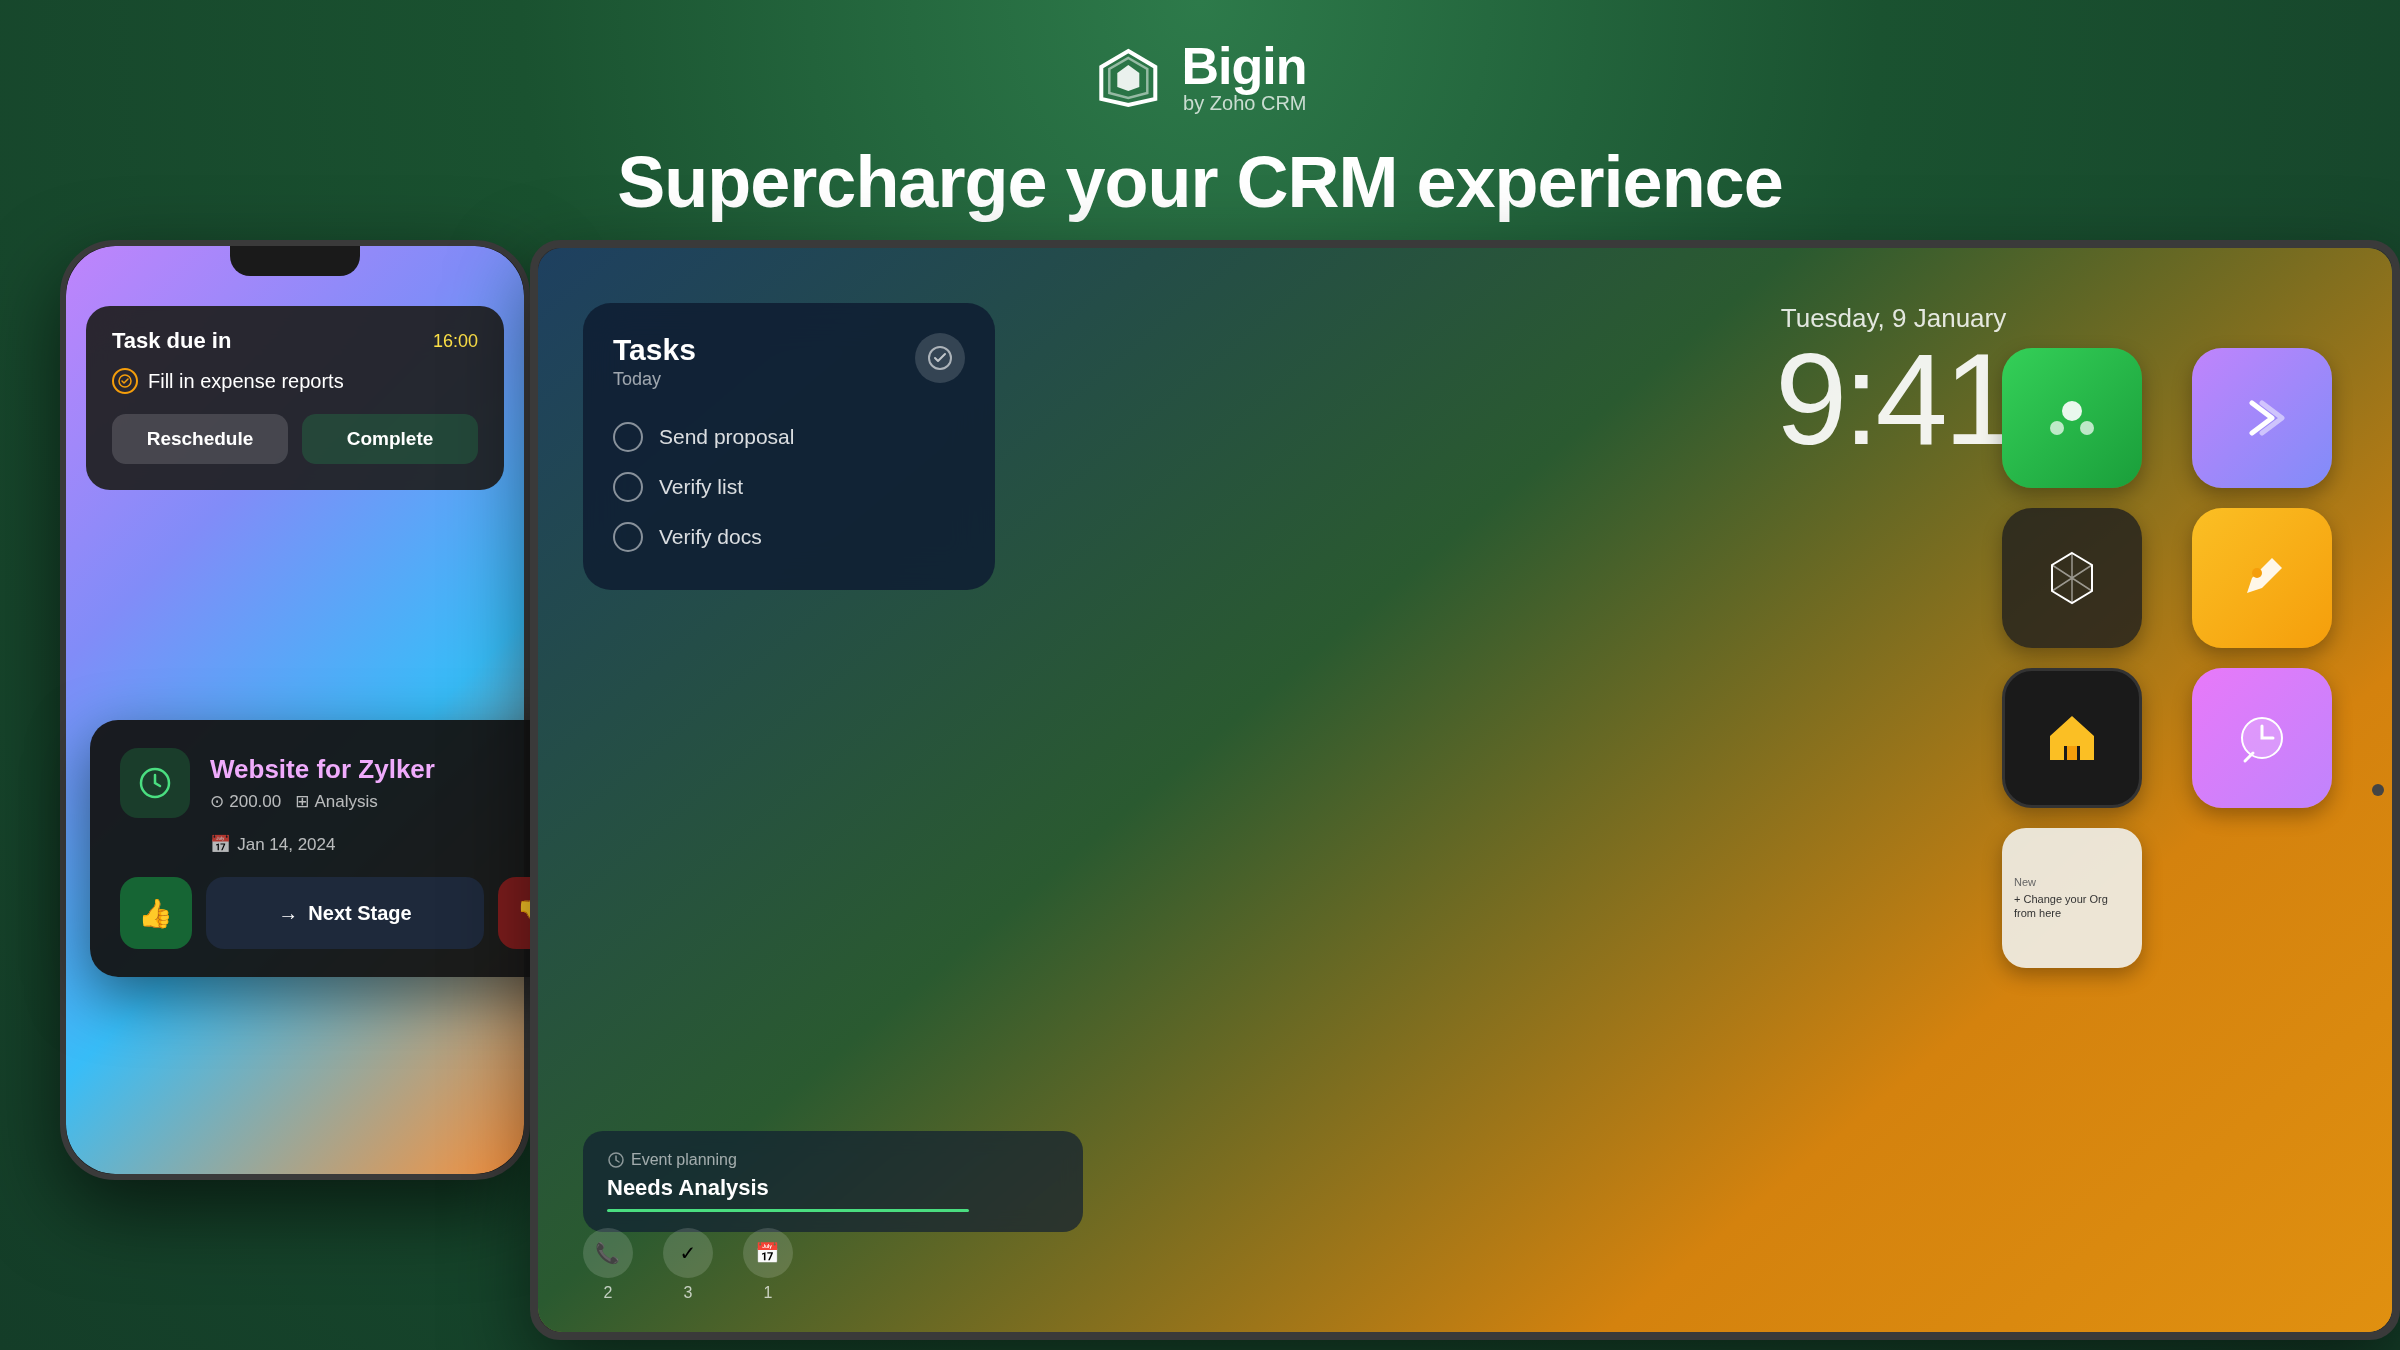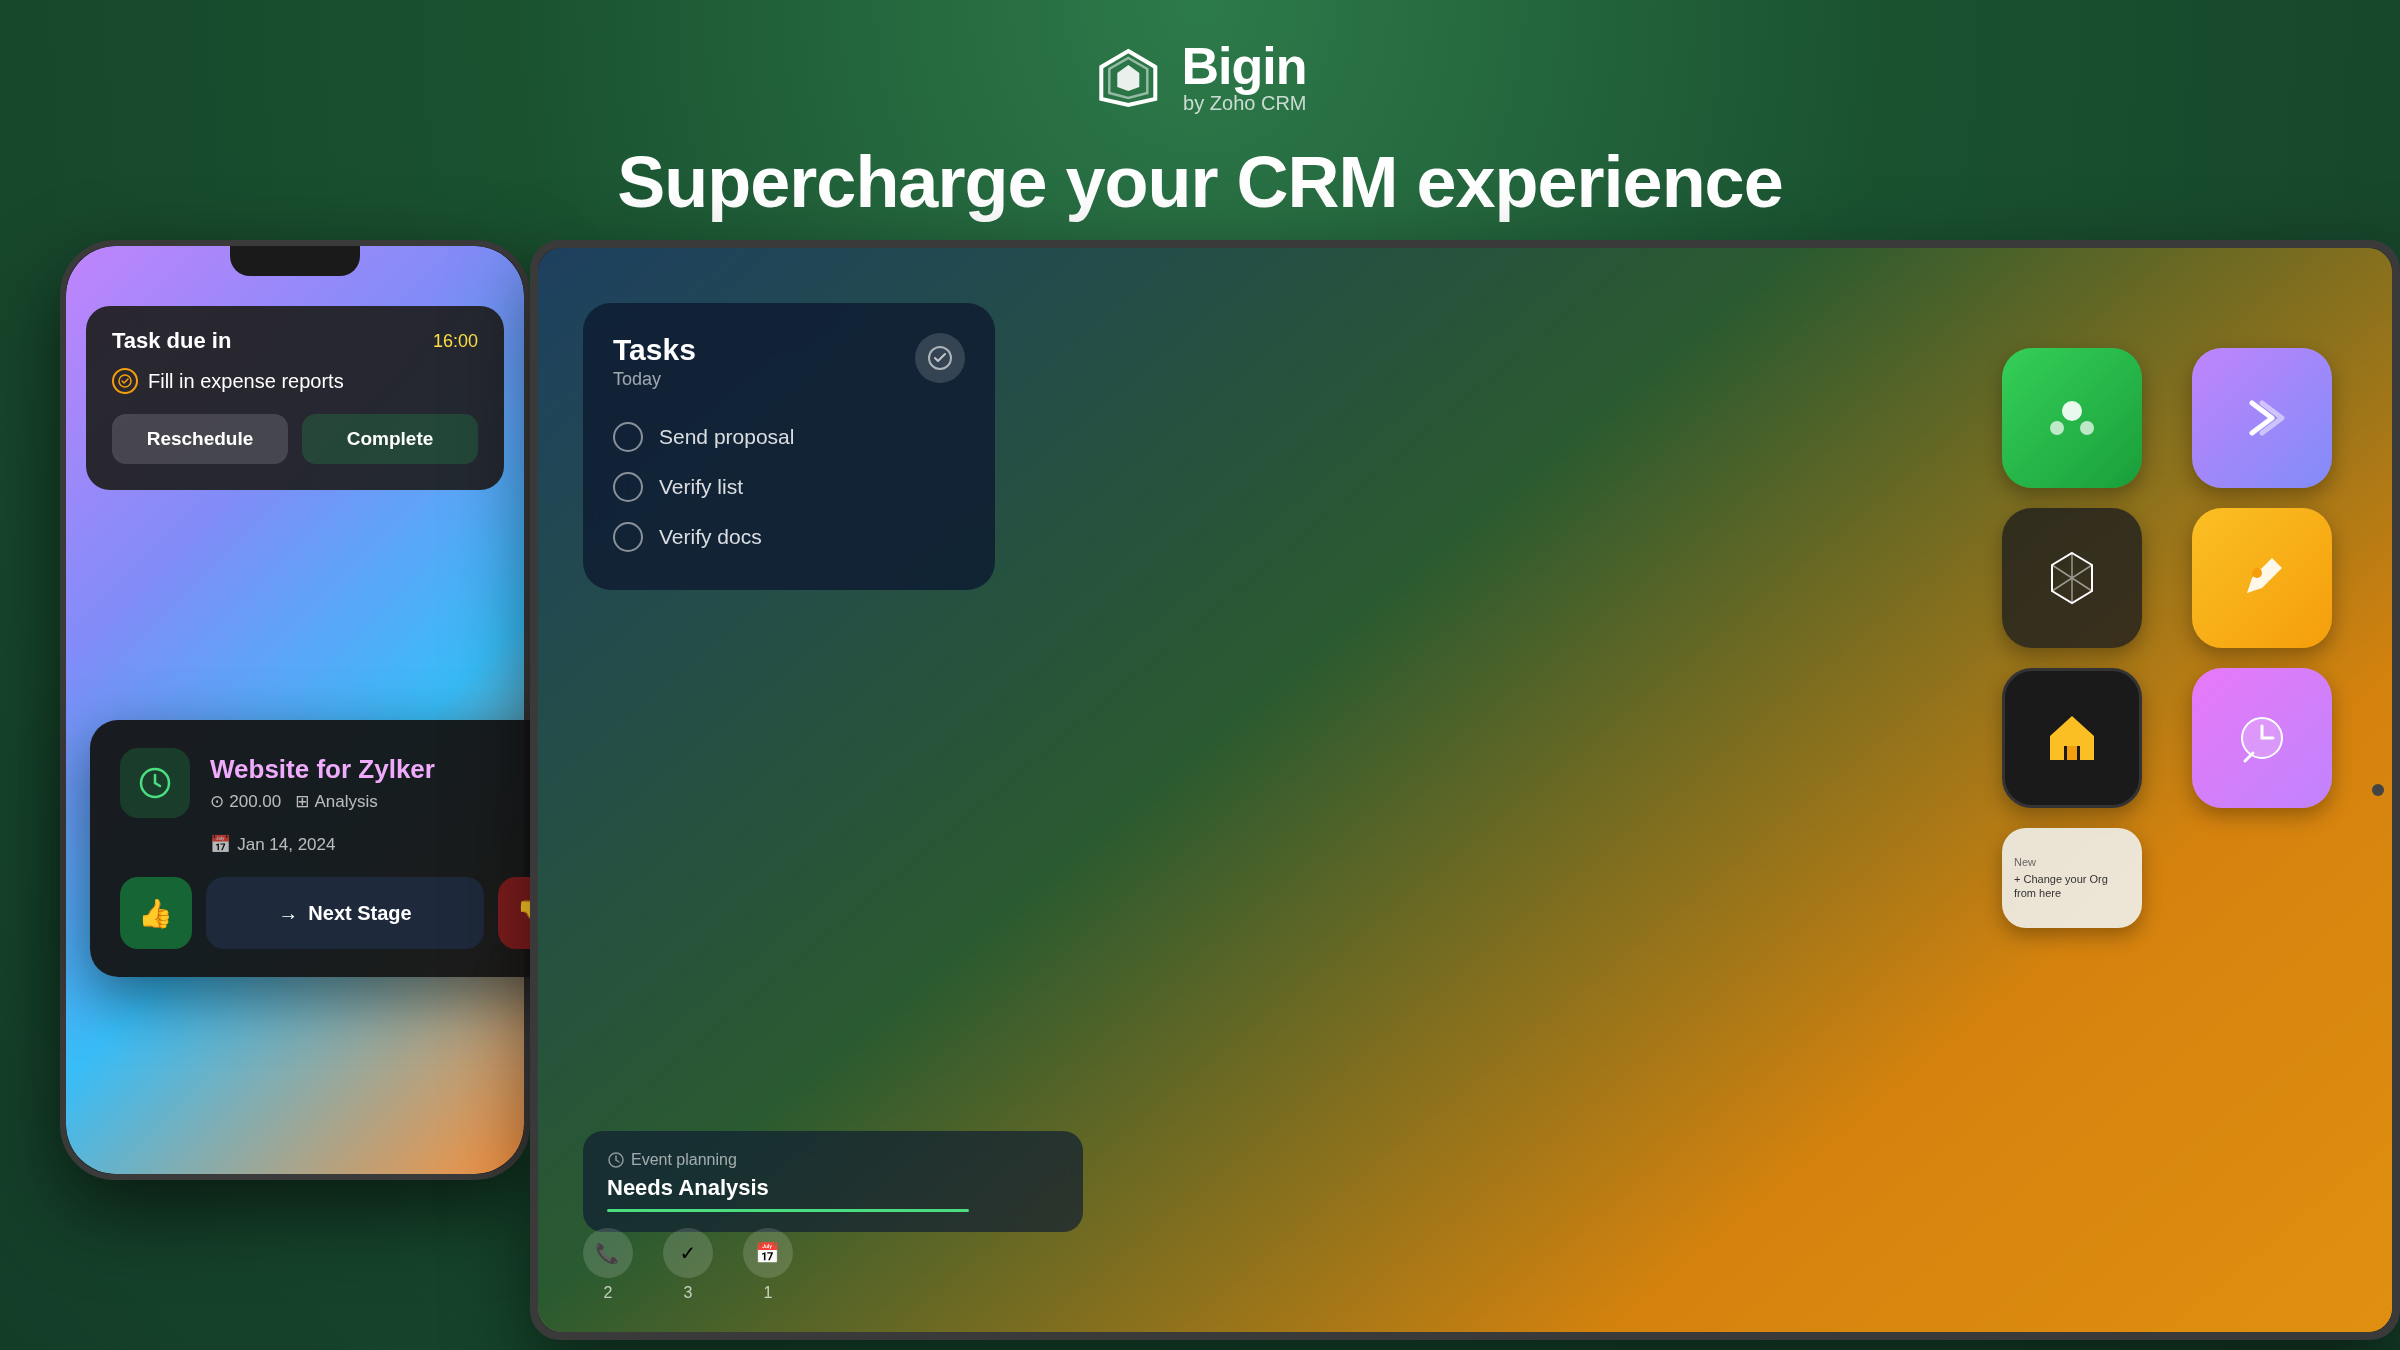--- a/index.html
+++ b/index.html
@@ -684,20 +684,24 @@
         <div class="activity-item">
           <div class="activity-icon">✓</div>
           <span class="activity-count">3</span>
         </div>
         <div class="activity-item">
           <div class="activity-icon">📅</div>
           <span class="activity-count">1</span>
         </div>
       </div>
 
+      <div class="datetime-display">
+        <div class="date-text">Tuesday, 9 January</div>
+        <div class="time-text">9:41</div>
+      </div>
 
       <div class="app-icons-grid">
 
         <div class="app-icon app-icon-classroom">
           <svg width="70" height="70" viewBox="0 0 70 70" fill="none">
             <circle cx="35" cy="28" r="10" fill="white" opacity="0.9"></circle>
             <circle cx="20" cy="45" r="7" fill="white" opacity="0.7"></circle>
             <circle cx="50" cy="45" r="7" fill="white" opacity="0.7"></circle>
           </svg>
         </div>
@@ -728,21 +732,21 @@
           </svg>
         </div>
         <div class="app-icon app-icon-timeinfo">
           <svg width="55" height="55" viewBox="0 0 55 55" fill="none">
             <circle cx="27" cy="27" r="20" fill="rgba(255,255,255,0.2)" stroke="white" stroke-width="2"></circle>
             <path d="M27 15 L27 27 L38 27" stroke="white" stroke-width="3" stroke-linecap="round"></path>
             <path d="M10 50 L18 42" stroke="white" stroke-width="3" stroke-linecap="round"></path>
           </svg>
         </div>
 
-        <div class="app-icon" style="background:rgba(240,240,235,0.9); border-radius:24px; width:140px; height:100px; padding:12px; font-size:12px; color:#333; align-items:flex-start; flex-direction:column; gap:4px;">
+        <div class="app-icon" style="background:rgba(240,240,235,0.9); border-radius:24px; width:140px; height:140px; padding:12px; font-size:12px; color:#333; align-items:flex-start; flex-direction:column; gap:4px;">
           <div style="font-size:11px; color:#666; font-weight:500;">New</div>
           <div style="font-size:11px; color:#333; line-height:1.3;">+ Change your Org from here</div>
         </div>
       </div>
 
     </div>
   </div>
 </div>
 
 </body></html>

